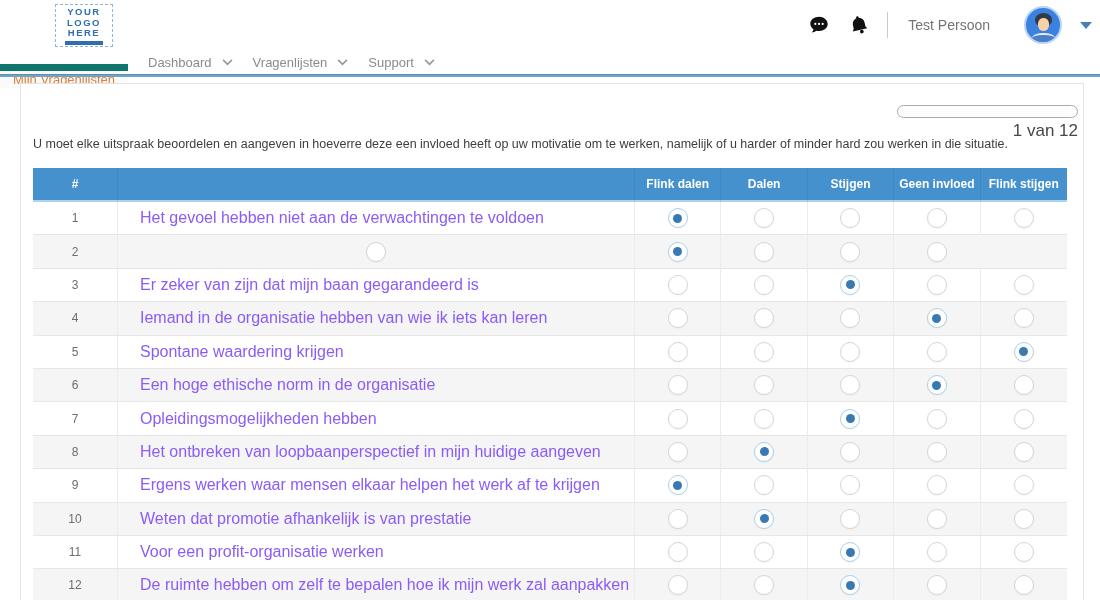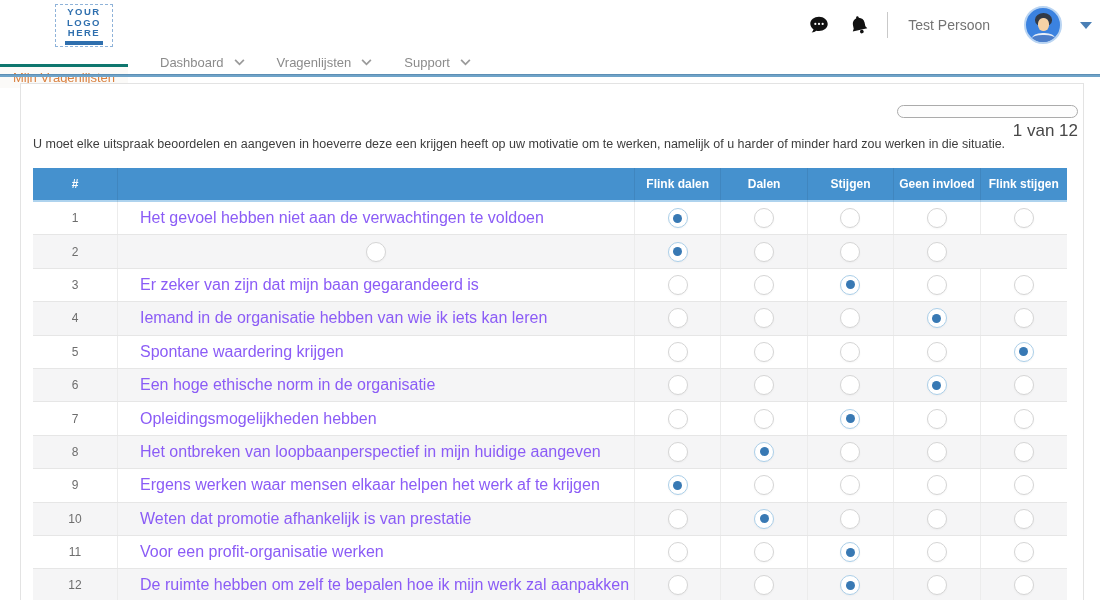--- a/index.html
+++ b/index.html
@@ -21,22 +21,22 @@
   .avatar { position:relative; width:38px; height:38px; border-radius:50%;
     background:#3b82e0; border:2px solid #b9d4f2; overflow:hidden; }
   .avatar .hair { position:absolute; top:5px; left:9px; width:17px; height:13px; background:#323a47; border-radius:50% 50% 42% 42%; }
   .avatar .face { position:absolute; top:10px; left:12px; width:11px; height:13px; background:#f6d2a6; border-radius:45%; }
   .avatar .bodyshape { position:absolute; bottom:-3px; left:6px; width:23px; height:12px; background:#4d7ec9; border-radius:45% 45% 0 0; border-top:2px solid #e8eef7; }
   .caret-down { width:0; height:0; border-left:6px solid transparent; border-right:6px solid transparent; border-top:7px solid #4a7fb5; margin-left:2px; cursor:pointer; }
 
   
   .navbar { position:absolute; top:50px; left:0; width:100%; height:24px; display:flex; align-items:center; }
   .nav-active { height:24px; width:128px; display:flex; align-items:center; justify-content:center;
-    border-top:3px solid #0f766e; background:#fbfaf8; font-size:13px; color:#d9803f; cursor:pointer;margin-top:27px; }
-  .nav-item { display:flex; align-items:center; gap:10px; font-size:13px; color:#8b8b8b; cursor:pointer; margin-left:32px; }
+    border-top:7px solid #0f766e; background:#fbfaf8; font-size:13px; color:#d9803f; cursor:pointer;margin-top:27px; }
+  .nav-item { display:flex; align-items:center; gap:10px; font-size:13px; color:#8b8b8b; cursor:pointer; margin-left:20px; }
   .chev { width:11px; height:7px; }
   .blue-line { position:absolute; top:74px; left:0; width:100%; height:3px; background:#6fa3c8; border-top:1px solid #5d8fb5; }
 
   
   .card { position:absolute; top:83px; left:20px; width:1064px; height:560px;
     background:#fff; border:1px solid #e3e3e3; }
   .pbar { position:absolute; left:876px; top:21px; width:181px; height:13px;
     border:1px solid #ababab; border-radius:8px; background:#fdfdfd; }
   .pbar-fill { height:100%; width:0%; border-radius:8px; background:#4591ce; }
   .plabel { position:absolute; left:876px; top:37px; width:181px; text-align:right;
@@ -127,21 +127,21 @@
     </div>
   </div>
   <div class="blue-line"></div>
 
   <div class="card">
     <div class="pbar">
       <div class="pbar-fill" style="width: 0%;"></div>
     </div>
     <div class="plabel">1 van 12</div>
 
-    <div class="instruction">U moet elke uitspraak beoordelen en aangeven in hoeverre deze een krijgen heeft op uw motivatie om te werken, namelijk of u harder of minder hard zou werken in die situatie.</div>
+    <div class="instruction">U moet elke uitspraak beoordelen en aangeven in hoeverre deze een invloed heeft op uw motivatie om te werken, namelijk of u harder of minder hard zou werken in die situatie.</div>
 
     <div class="stable">
       <div class="thead">
         <div class="hc">#</div>
         <div class="hc"></div>
         <div class="hc">Flink dalen</div>
         <div class="hc">Dalen</div>
         <div class="hc">Stijgen</div>
         <div class="hc">Geen invloed</div>
         <div class="hc">Flink stijgen</div>

